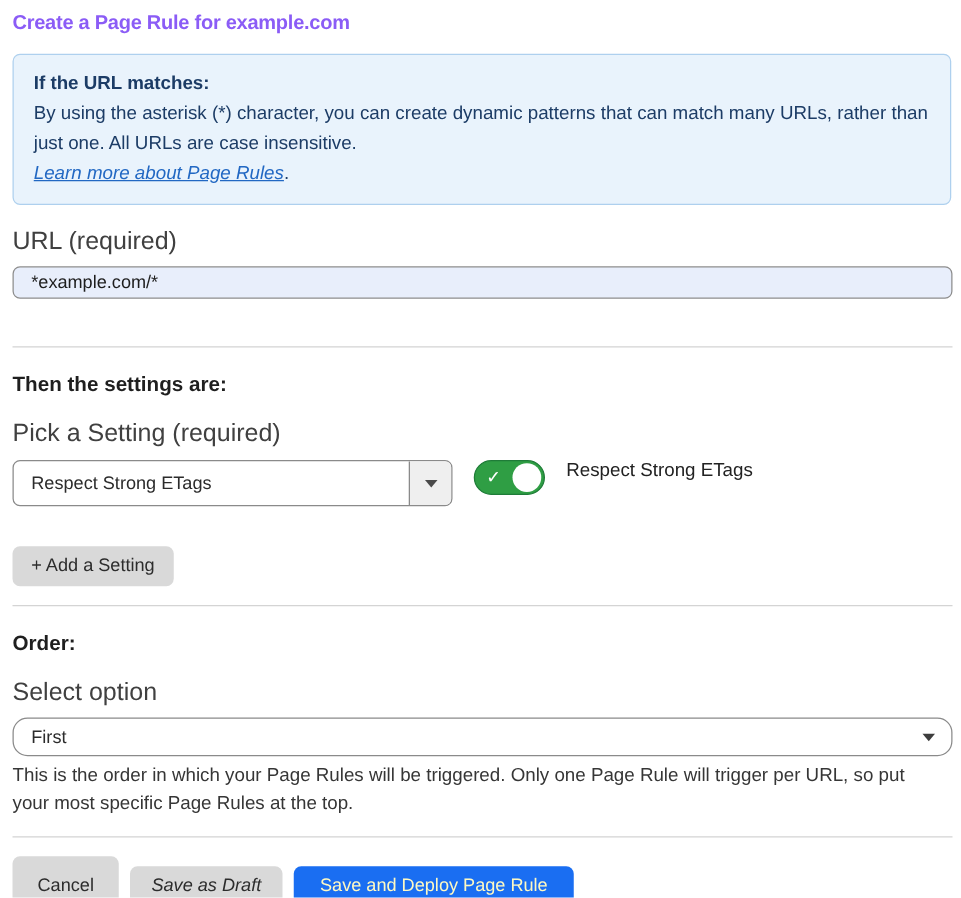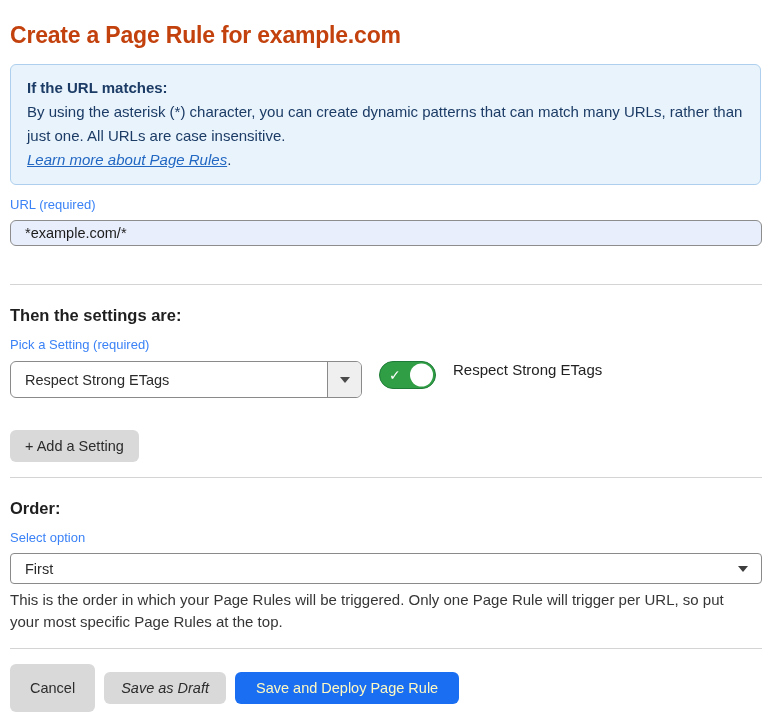--- a/index.html
+++ b/index.html
@@ -8,25 +8,25 @@
     width: 769px;
     height: 718px;
     font-family: "Liberation Sans", "DejaVu Sans", sans-serif;
     color: #222222;
     position: relative;
     overflow: hidden;
   }
   .page { padding: 10px 8px 0 10px; }
 
   .page-title {
-    font-size: 23px;
+    font-size: 16px;
     font-weight: 700;
-    color: #c2410c;
+    color: #8b5cf6;
     letter-spacing: -0.2px;
-    margin-top: 12px;
+    margin-top: 0;
   }
 
   
   .info-box {
     margin-top: 15px;
     background: #e9f3fc;
     border: 1px solid #aed0ee;
     border-radius: 6px;
     padding: 11px 16px 12px 16px;
     color: #1c3c66;
@@ -35,23 +35,23 @@
   }
   .info-box .info-heading { font-weight: 700; }
   .info-box .info-link {
     color: #2268c3;
     text-decoration: underline;
     cursor: pointer;
     font-style: italic;
   }
 
   .field-label {
-    font-size: 13px;
-    color: #3b82f6;
-    margin-top: 12px;
+    font-size: 20px;
+    color: #404040;
+    margin-top: 18px;
   }
 
   .url-input {
     display: block;
     width: 752px;
     height: 26px;
     margin-top: 8px;
     background: #e8eefb;
     border: 1px solid #8d8d8d;
     border-radius: 6px;
@@ -171,21 +171,21 @@
   }
   .add-setting-btn { margin-top: 32px; padding: 8px 15px; }
 
   
   .order-select {
     position: relative;
     width: 752px;
     height: 31px;
     margin-top: 8px;
     border: 1px solid #8a8a8a;
-    border-radius: 4px;
+    border-radius: 12px;
     background: #ffffff;
     display: flex;
     align-items: center;
     padding: 0 14px;
     font-size: 14.5px;
     color: #2b2b2b;
     cursor: pointer;
   }
   .order-select .tri-down {
     position: absolute;

